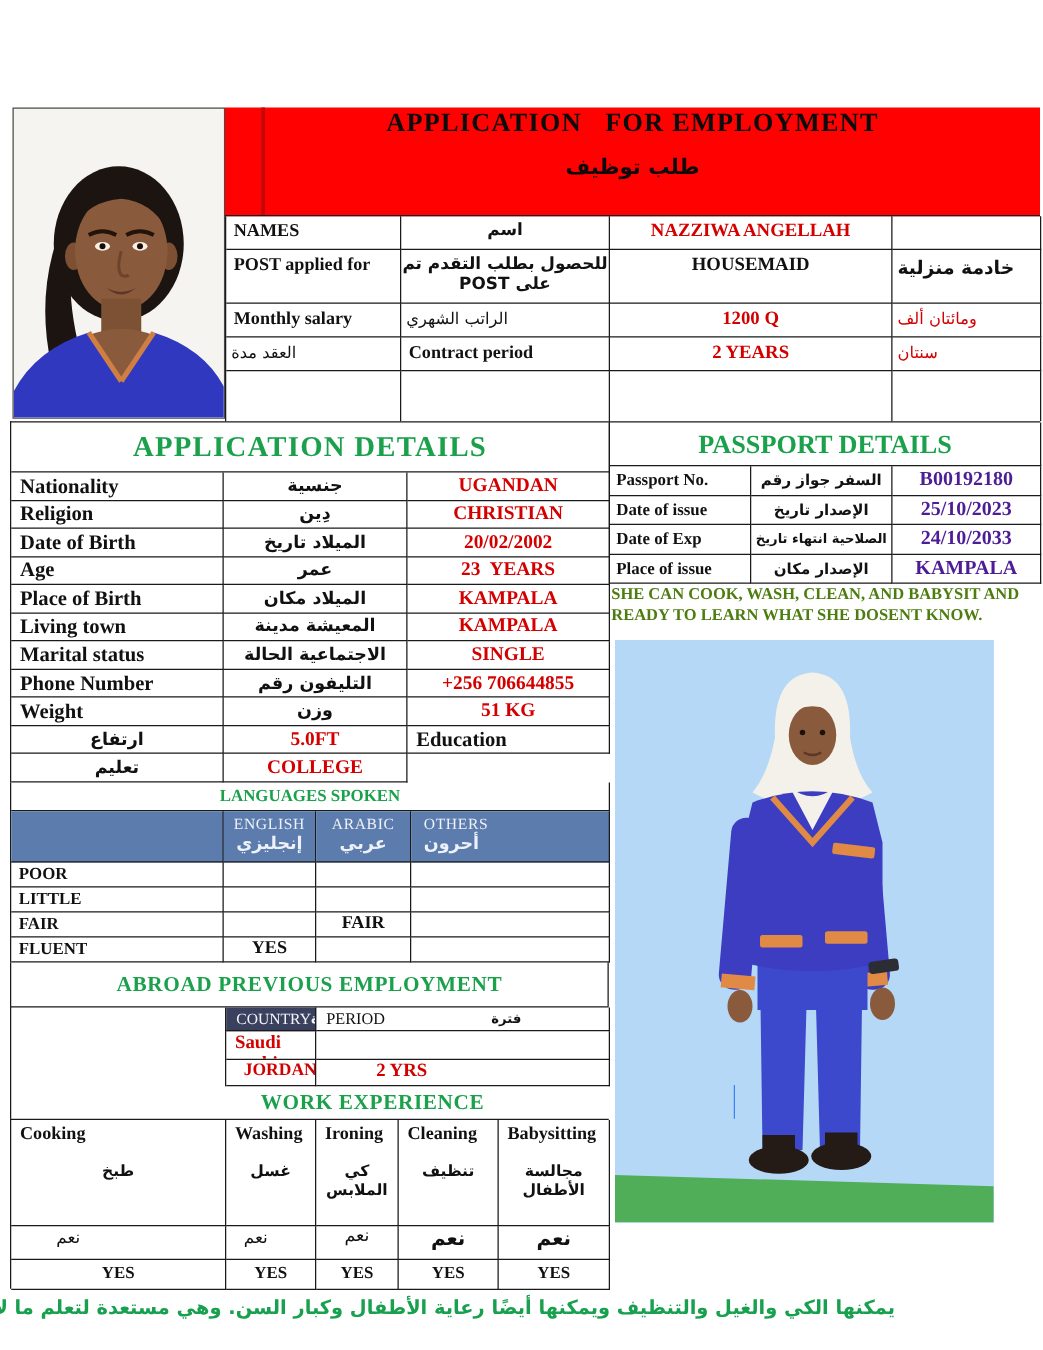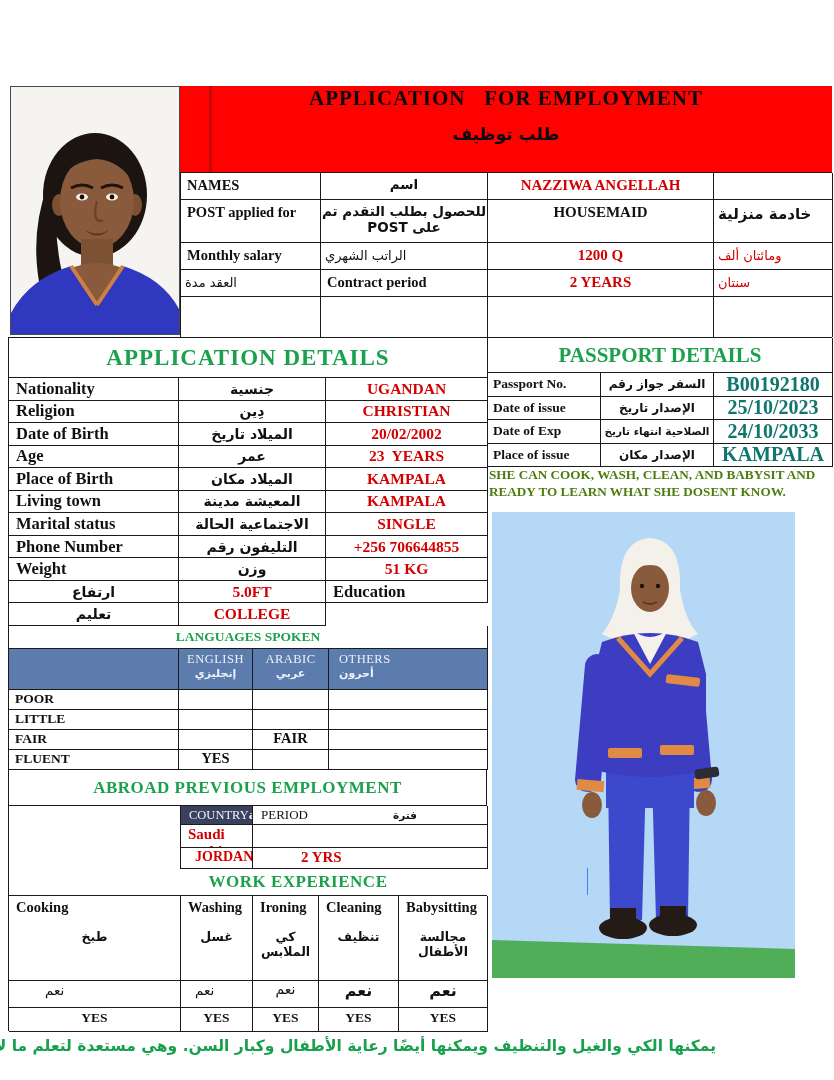--- a/index.html
+++ b/index.html
@@ -50,36 +50,36 @@
   .ad-val { font-weight:bold; font-size:15.5px; color:#d40000; display:flex; align-items:center; justify-content:center; white-space:pre; }
 
   
   .passport { left:487px; top:337px; width:345px; height:130px;
     grid-template-columns:113px 113px 119px;
     grid-template-rows:35px repeat(4, 1fr); border-top:1px solid #1a1a1a; }
   .pp-title { font-size:21px; }
   .pp-label { font-weight:bold; font-size:13.5px; padding-left:5px; display:flex; align-items:center; }
   .pp-ar { font-weight:bold; font-size:12px; display:flex; align-items:center; justify-content:center; direction:rtl; }
   .pp-ar-small { font-size:10.5px; }
-  .pp-val { font-weight:bold; font-size:20px; color:#0f766e; display:flex; align-items:center; justify-content:center; }
+  .pp-val { font-weight:bold; font-size:16px; color:#4c1d95; display:flex; align-items:center; justify-content:center; }
 
   .blue-note { position:absolute; left:489px; top:467px; width:342px;
     font-weight:bold; font-size:13.2px; line-height:16.5px; color:#4d7c0f; }
 
   
   .bodyphoto { position:absolute; left:492px; top:512px; width:303px; height:466px; background:#b5d8f6; }
 
   
   .languages { left:8px; top:626px; width:479px; height:144px;
     grid-template-columns:170px 74px 76px 159px;
     grid-template-rows:23px 41px 20px 20px 20px 20px; }
   .lang-title { font-size:13.5px; }
   .lang-head { background:#5b7cad; color:#eef1f8; text-align:center; padding-top:3px; }
   .lang-head .en { font-size:12.5px; letter-spacing:0.5px; }
-  .lang-head .arw { font-size:11px; font-weight:bold; direction:rtl; }
+  .lang-head .arw { font-size:14px; font-weight:bold; direction:rtl; }
   .lang-head-others { text-align:left; padding-left:10px; }
   .lang-level { font-weight:bold; font-size:13.5px; padding:1px 0 0 6px; }
   .lang-val { font-weight:bold; font-size:14.5px; text-align:center; padding-top:0px; }
 
   
   .abroad-row { position:absolute; left:8px; top:770px; width:479px; height:35px;
     border-left:1px solid #1a1a1a; border-right:1px solid #1a1a1a;
     display:flex; align-items:center; justify-content:center; }
   .abroad-title { font-weight:bold; font-size:17px; color:#1ba14c; letter-spacing:0.5px; }
 

